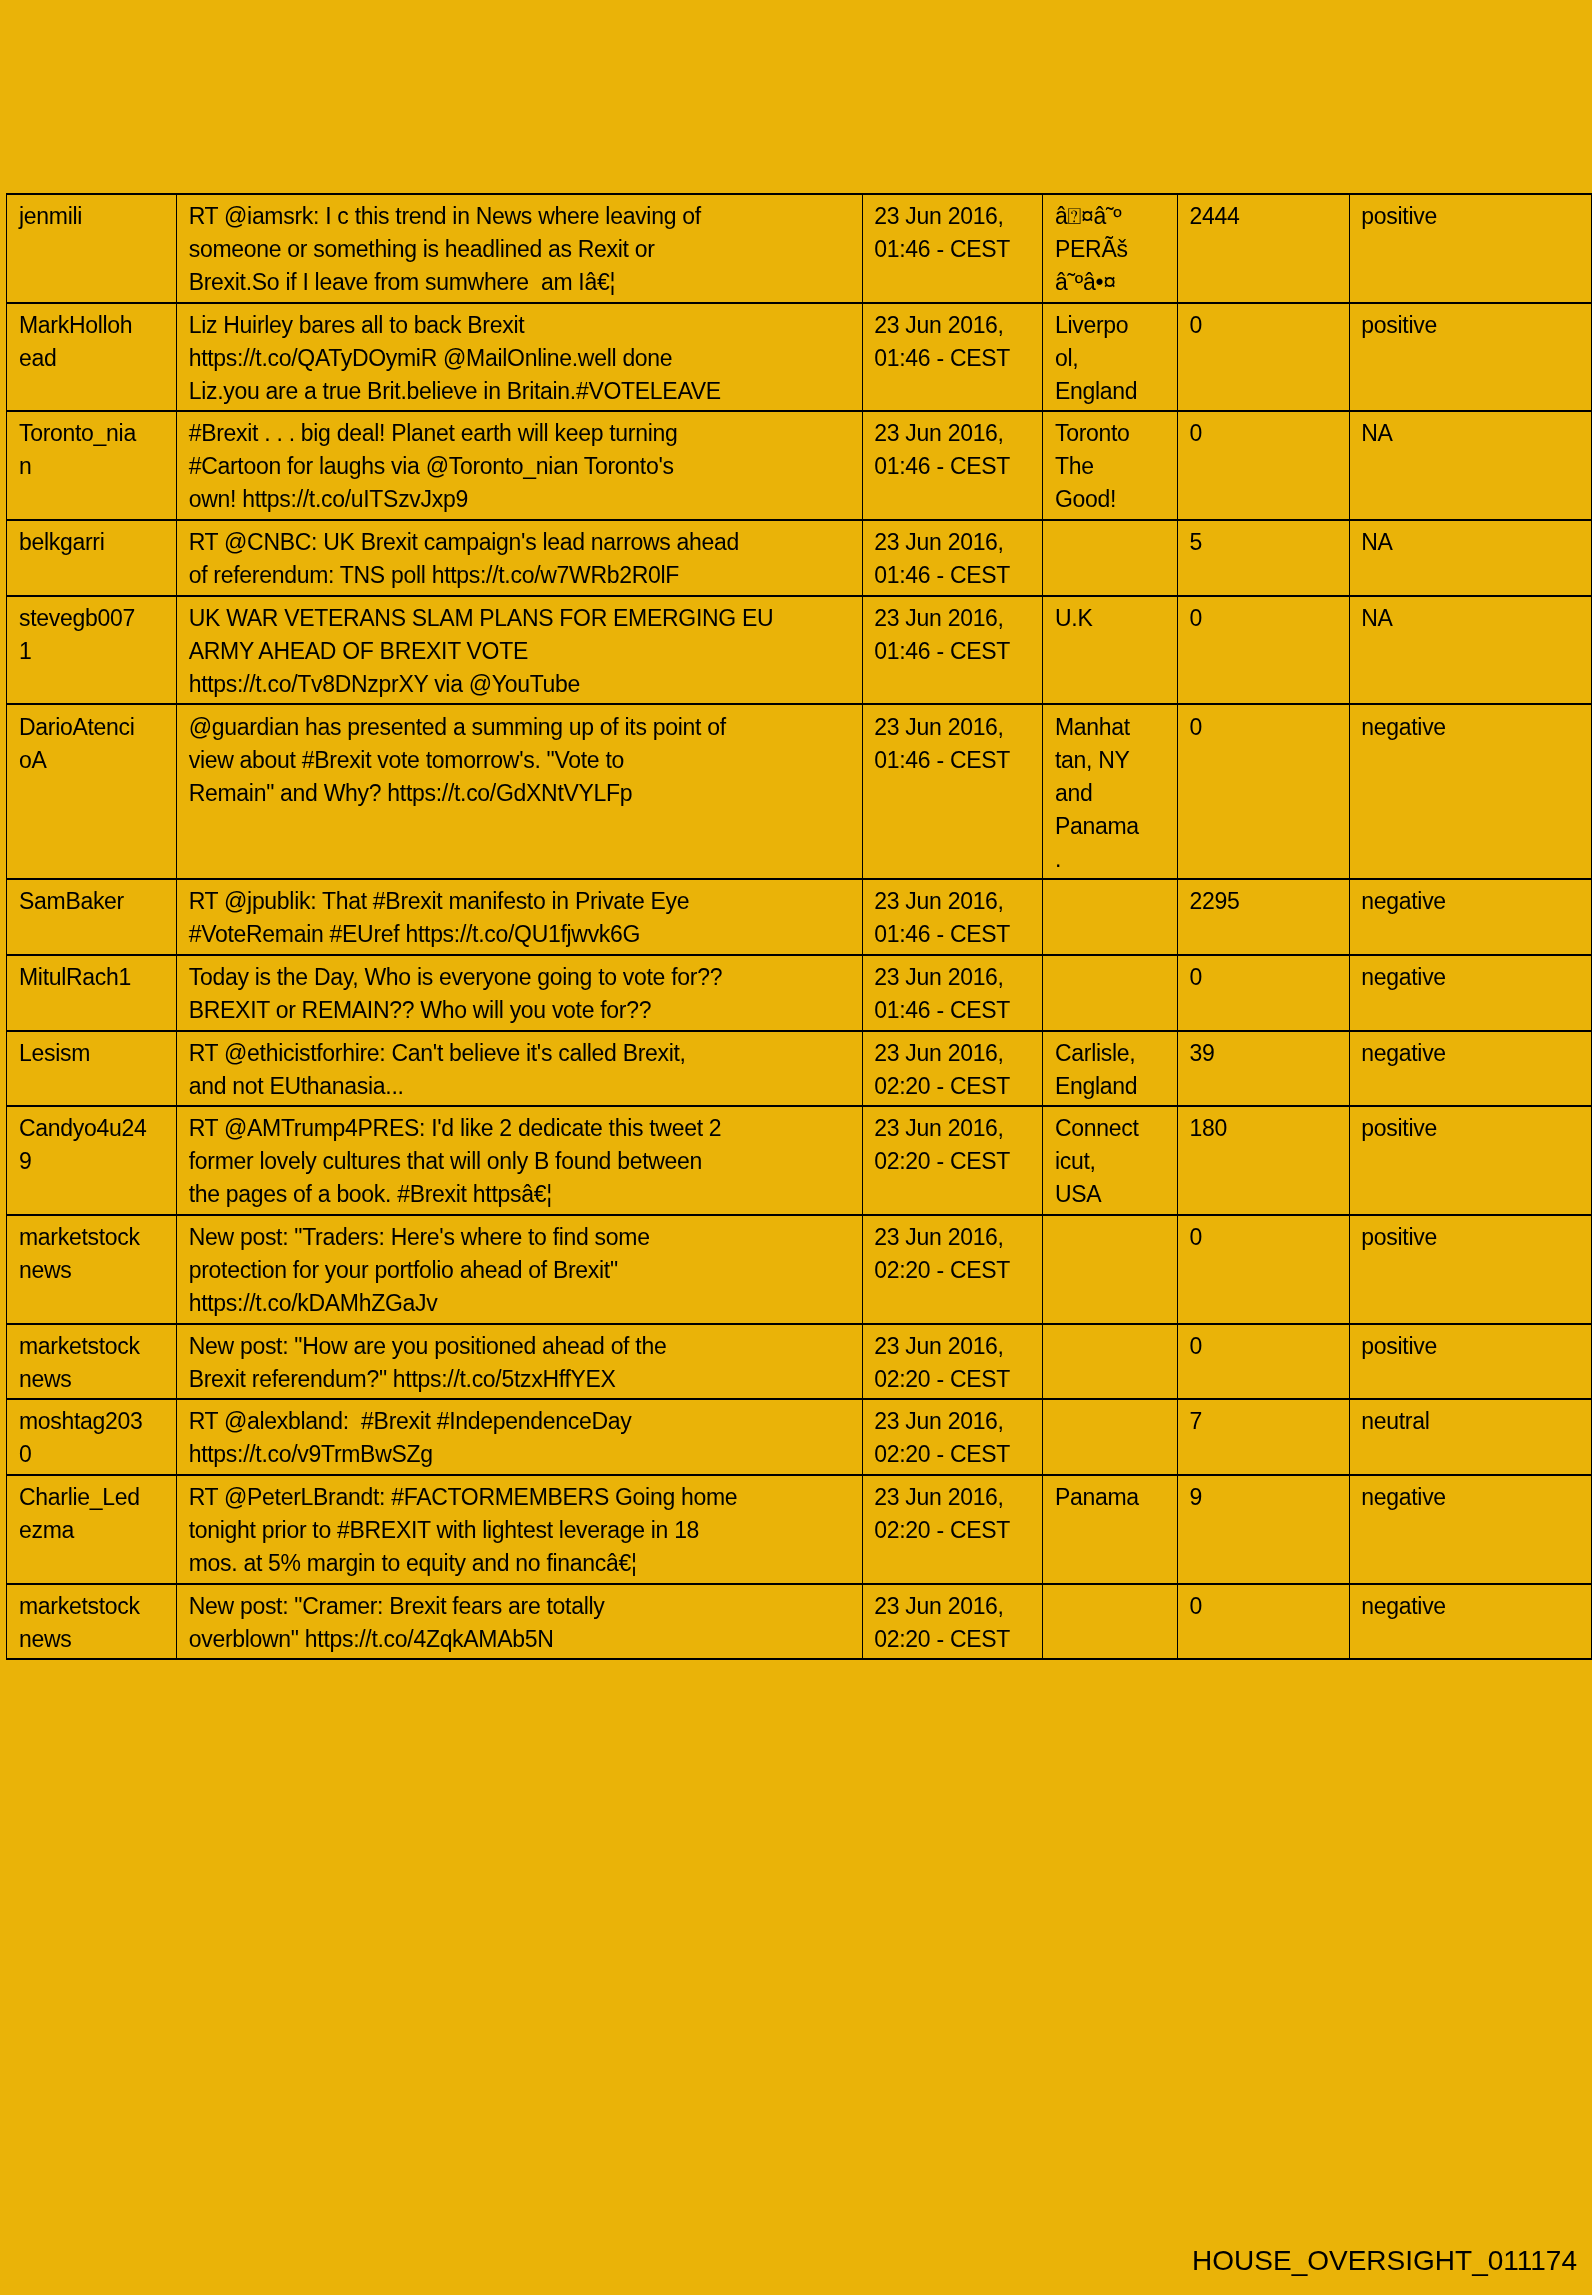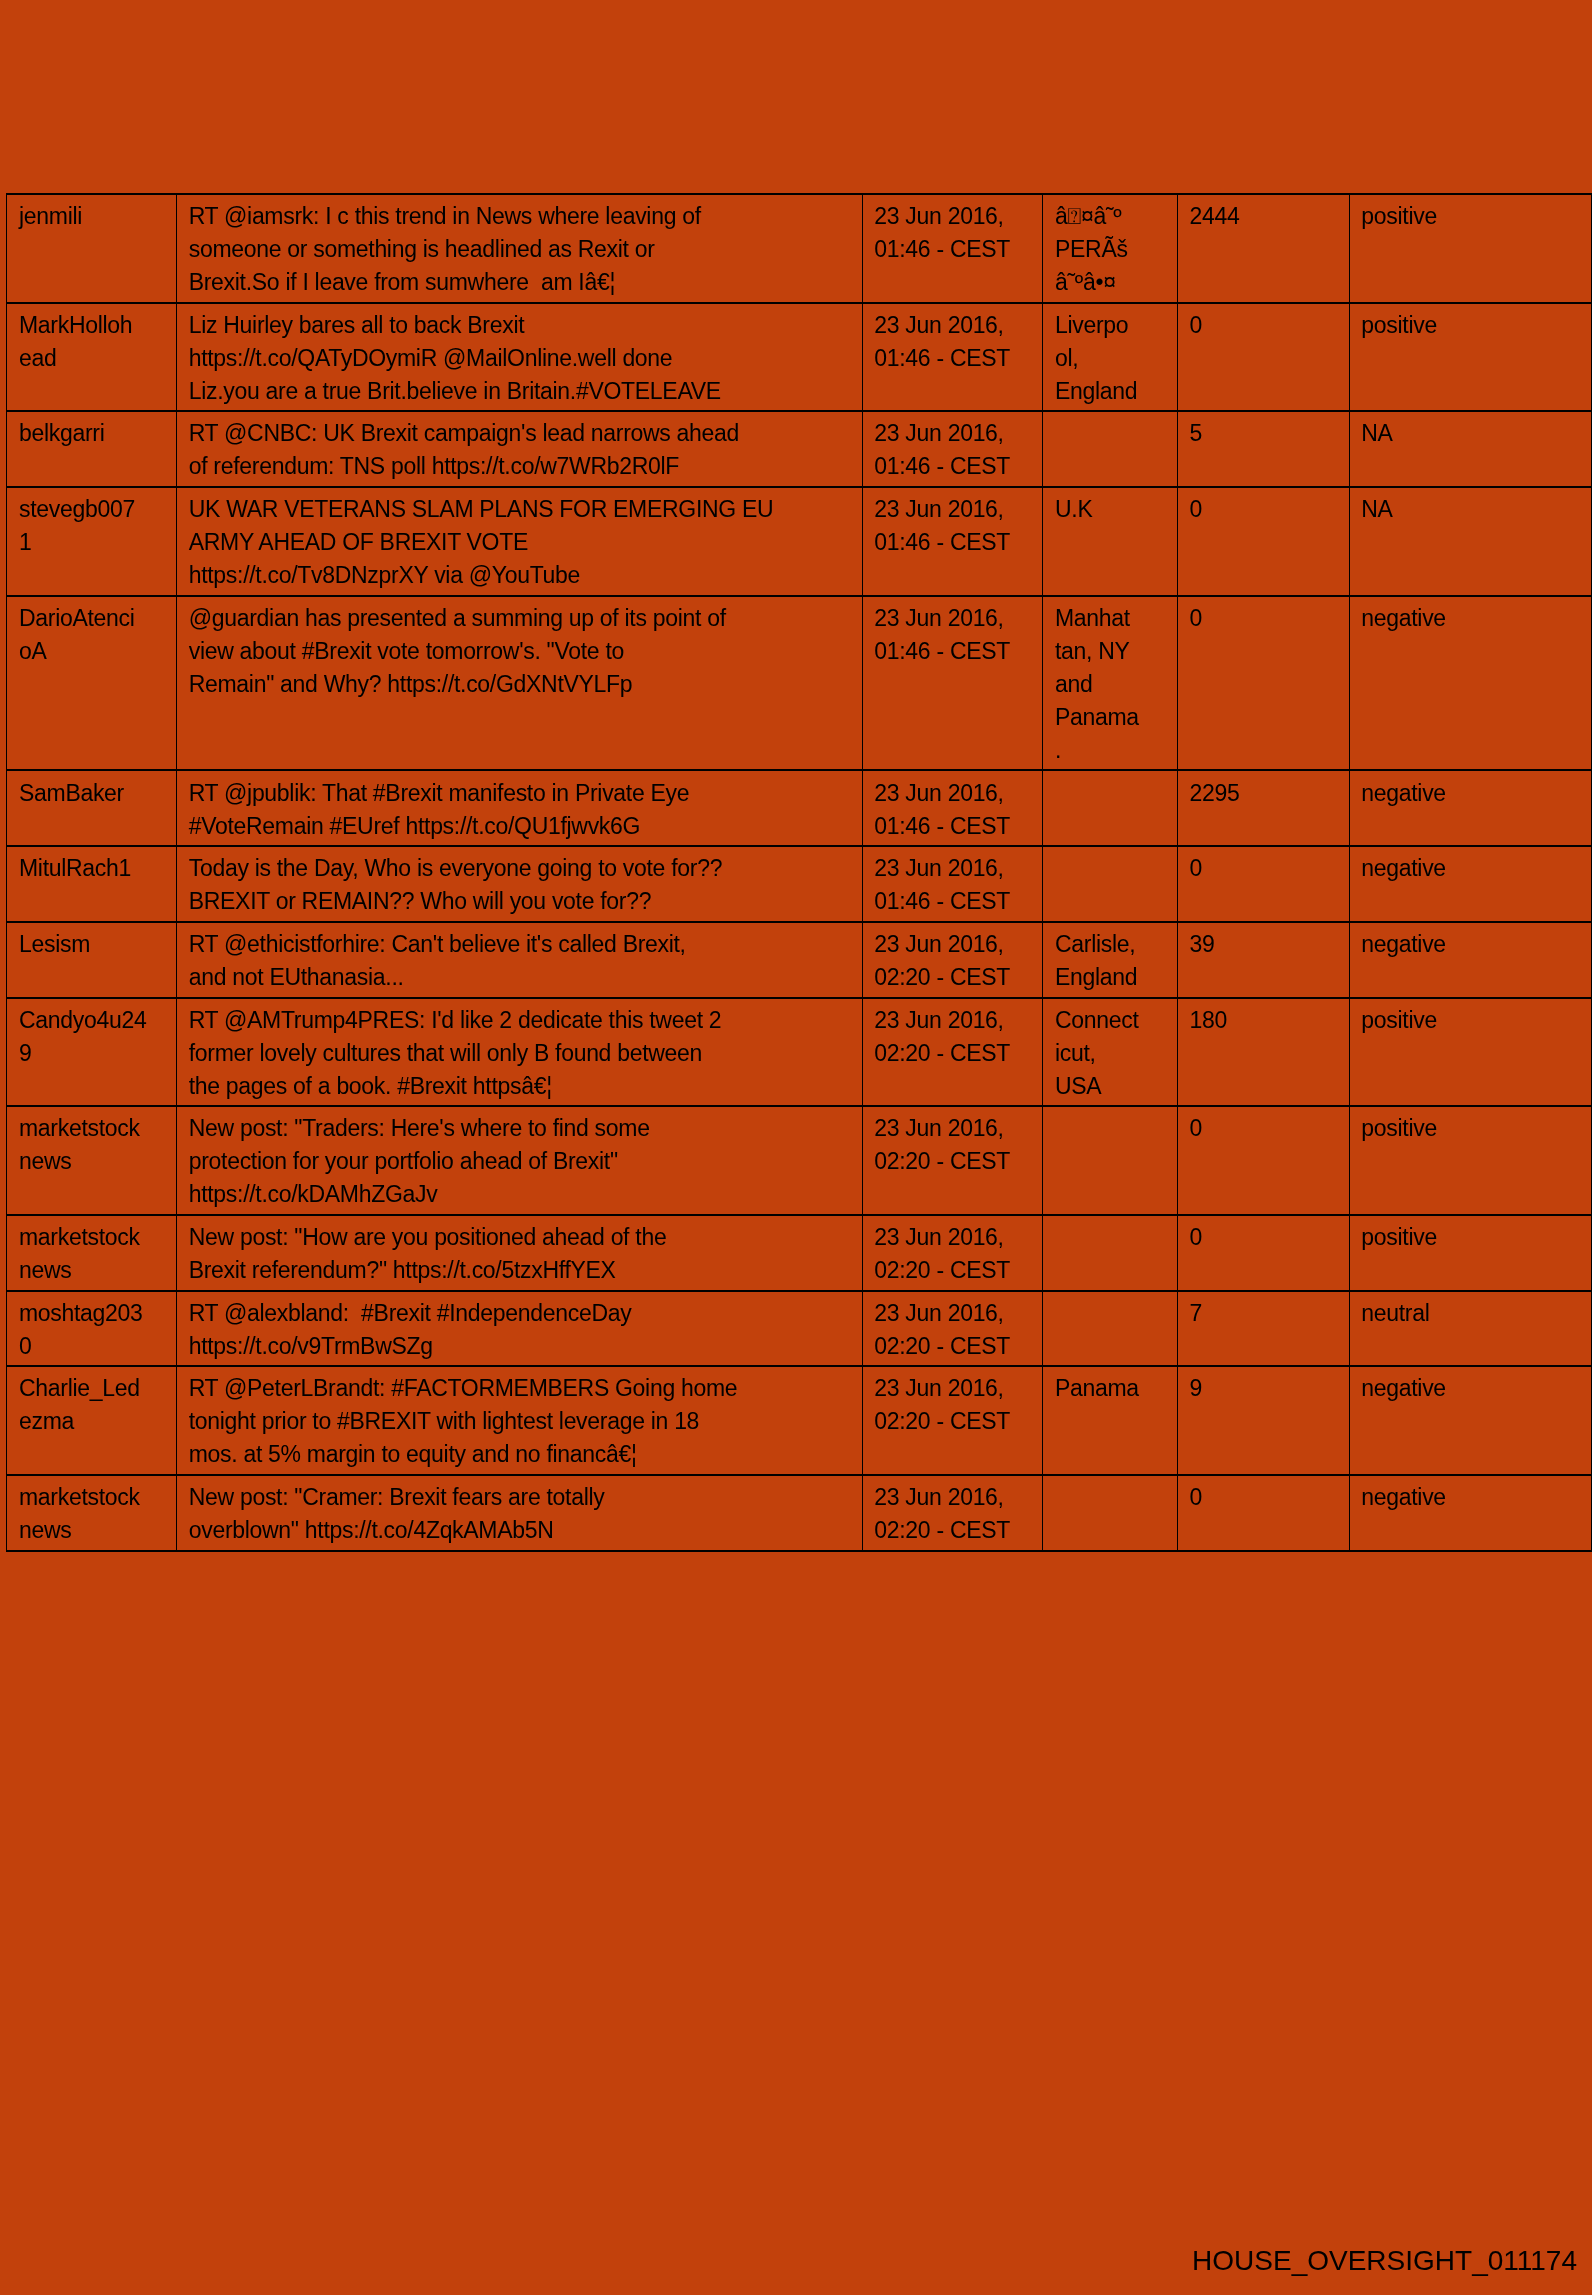--- a/index.html
+++ b/index.html
@@ -1,20 +1,20 @@
 <!DOCTYPE html>
 <html style="font-size:10.3px"><head>
 <meta charset="utf-8">
 <style>
   html, body { margin: 0; padding: 0; background: #888; }
   .page {
     position: relative;
     width: 1592px;
     height: 2295px;
-    background: #c2410c;
+    background: #eab308;
     overflow: hidden;
     font-family: "Liberation Sans", "DejaVu Sans", sans-serif;
     color: #000;
     text-decoration: underline;
   }
   table.tweet-table {
     position: absolute;
     left: 6.4px;
     top: 193px;
     border-collapse: collapse;
@@ -80,20 +80,34 @@
 Liz.you are a true Brit.believe in Britain.#VOTELEAVE</td>
       <td class="c-datetime">23 Jun 2016,
 01:46 - CEST</td>
       <td class="c-location">Liverpo
 ol,
 England</td>
       <td class="c-count">0</td>
       <td class="c-sentiment">positive</td>
     </tr>
         <tr>
+      <td class="c-username">Toronto_nia
+n</td>
+      <td class="c-tweet">#Brexit . . . big deal! Planet earth will keep turning
+#Cartoon for laughs via @Toronto_nian Toronto's
+own! https://t.co/uITSzvJxp9</td>
+      <td class="c-datetime">23 Jun 2016,
+01:46 - CEST</td>
+      <td class="c-location">Toronto
+The
+Good!</td>
+      <td class="c-count">0</td>
+      <td class="c-sentiment">NA</td>
+    </tr>
+        <tr>
       <td class="c-username">belkgarri</td>
       <td class="c-tweet">RT @CNBC: UK Brexit campaign's lead narrows ahead
 of referendum: TNS poll https://t.co/w7WRb2R0lF</td>
       <td class="c-datetime">23 Jun 2016,
 01:46 - CEST</td>
       <td class="c-location"></td>
       <td class="c-count">5</td>
       <td class="c-sentiment">NA</td>
     </tr>
         <tr>

